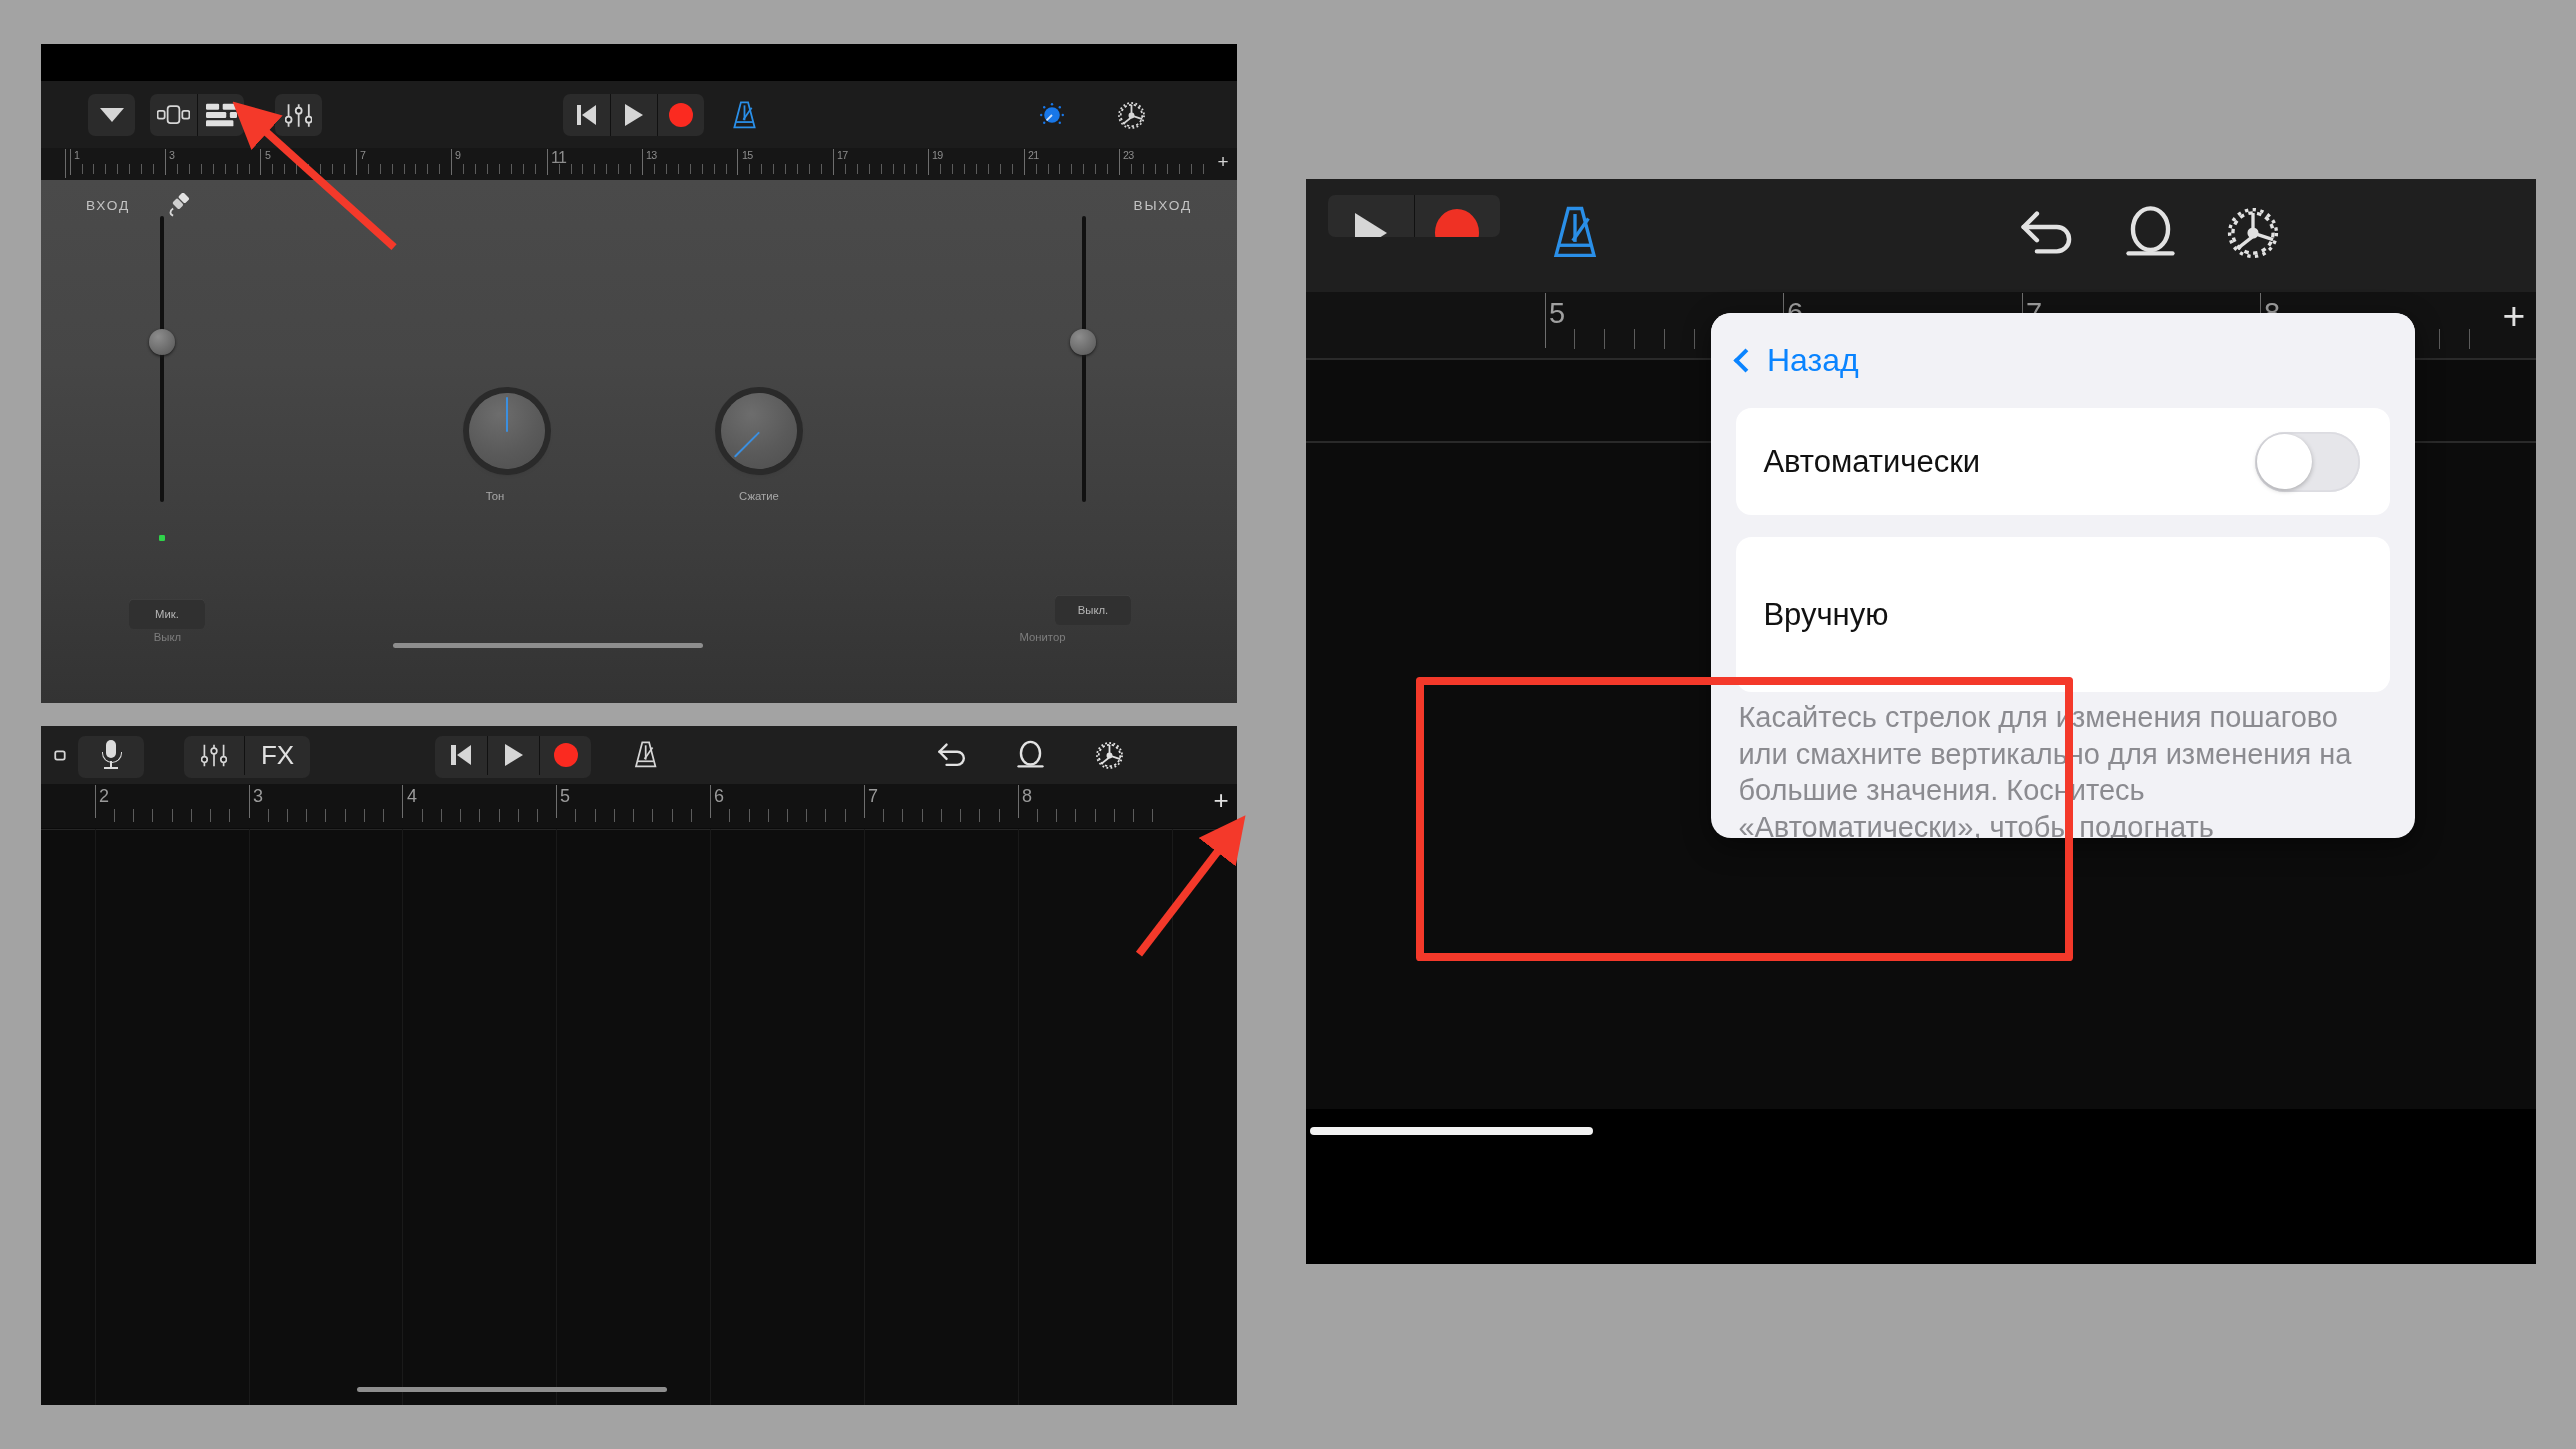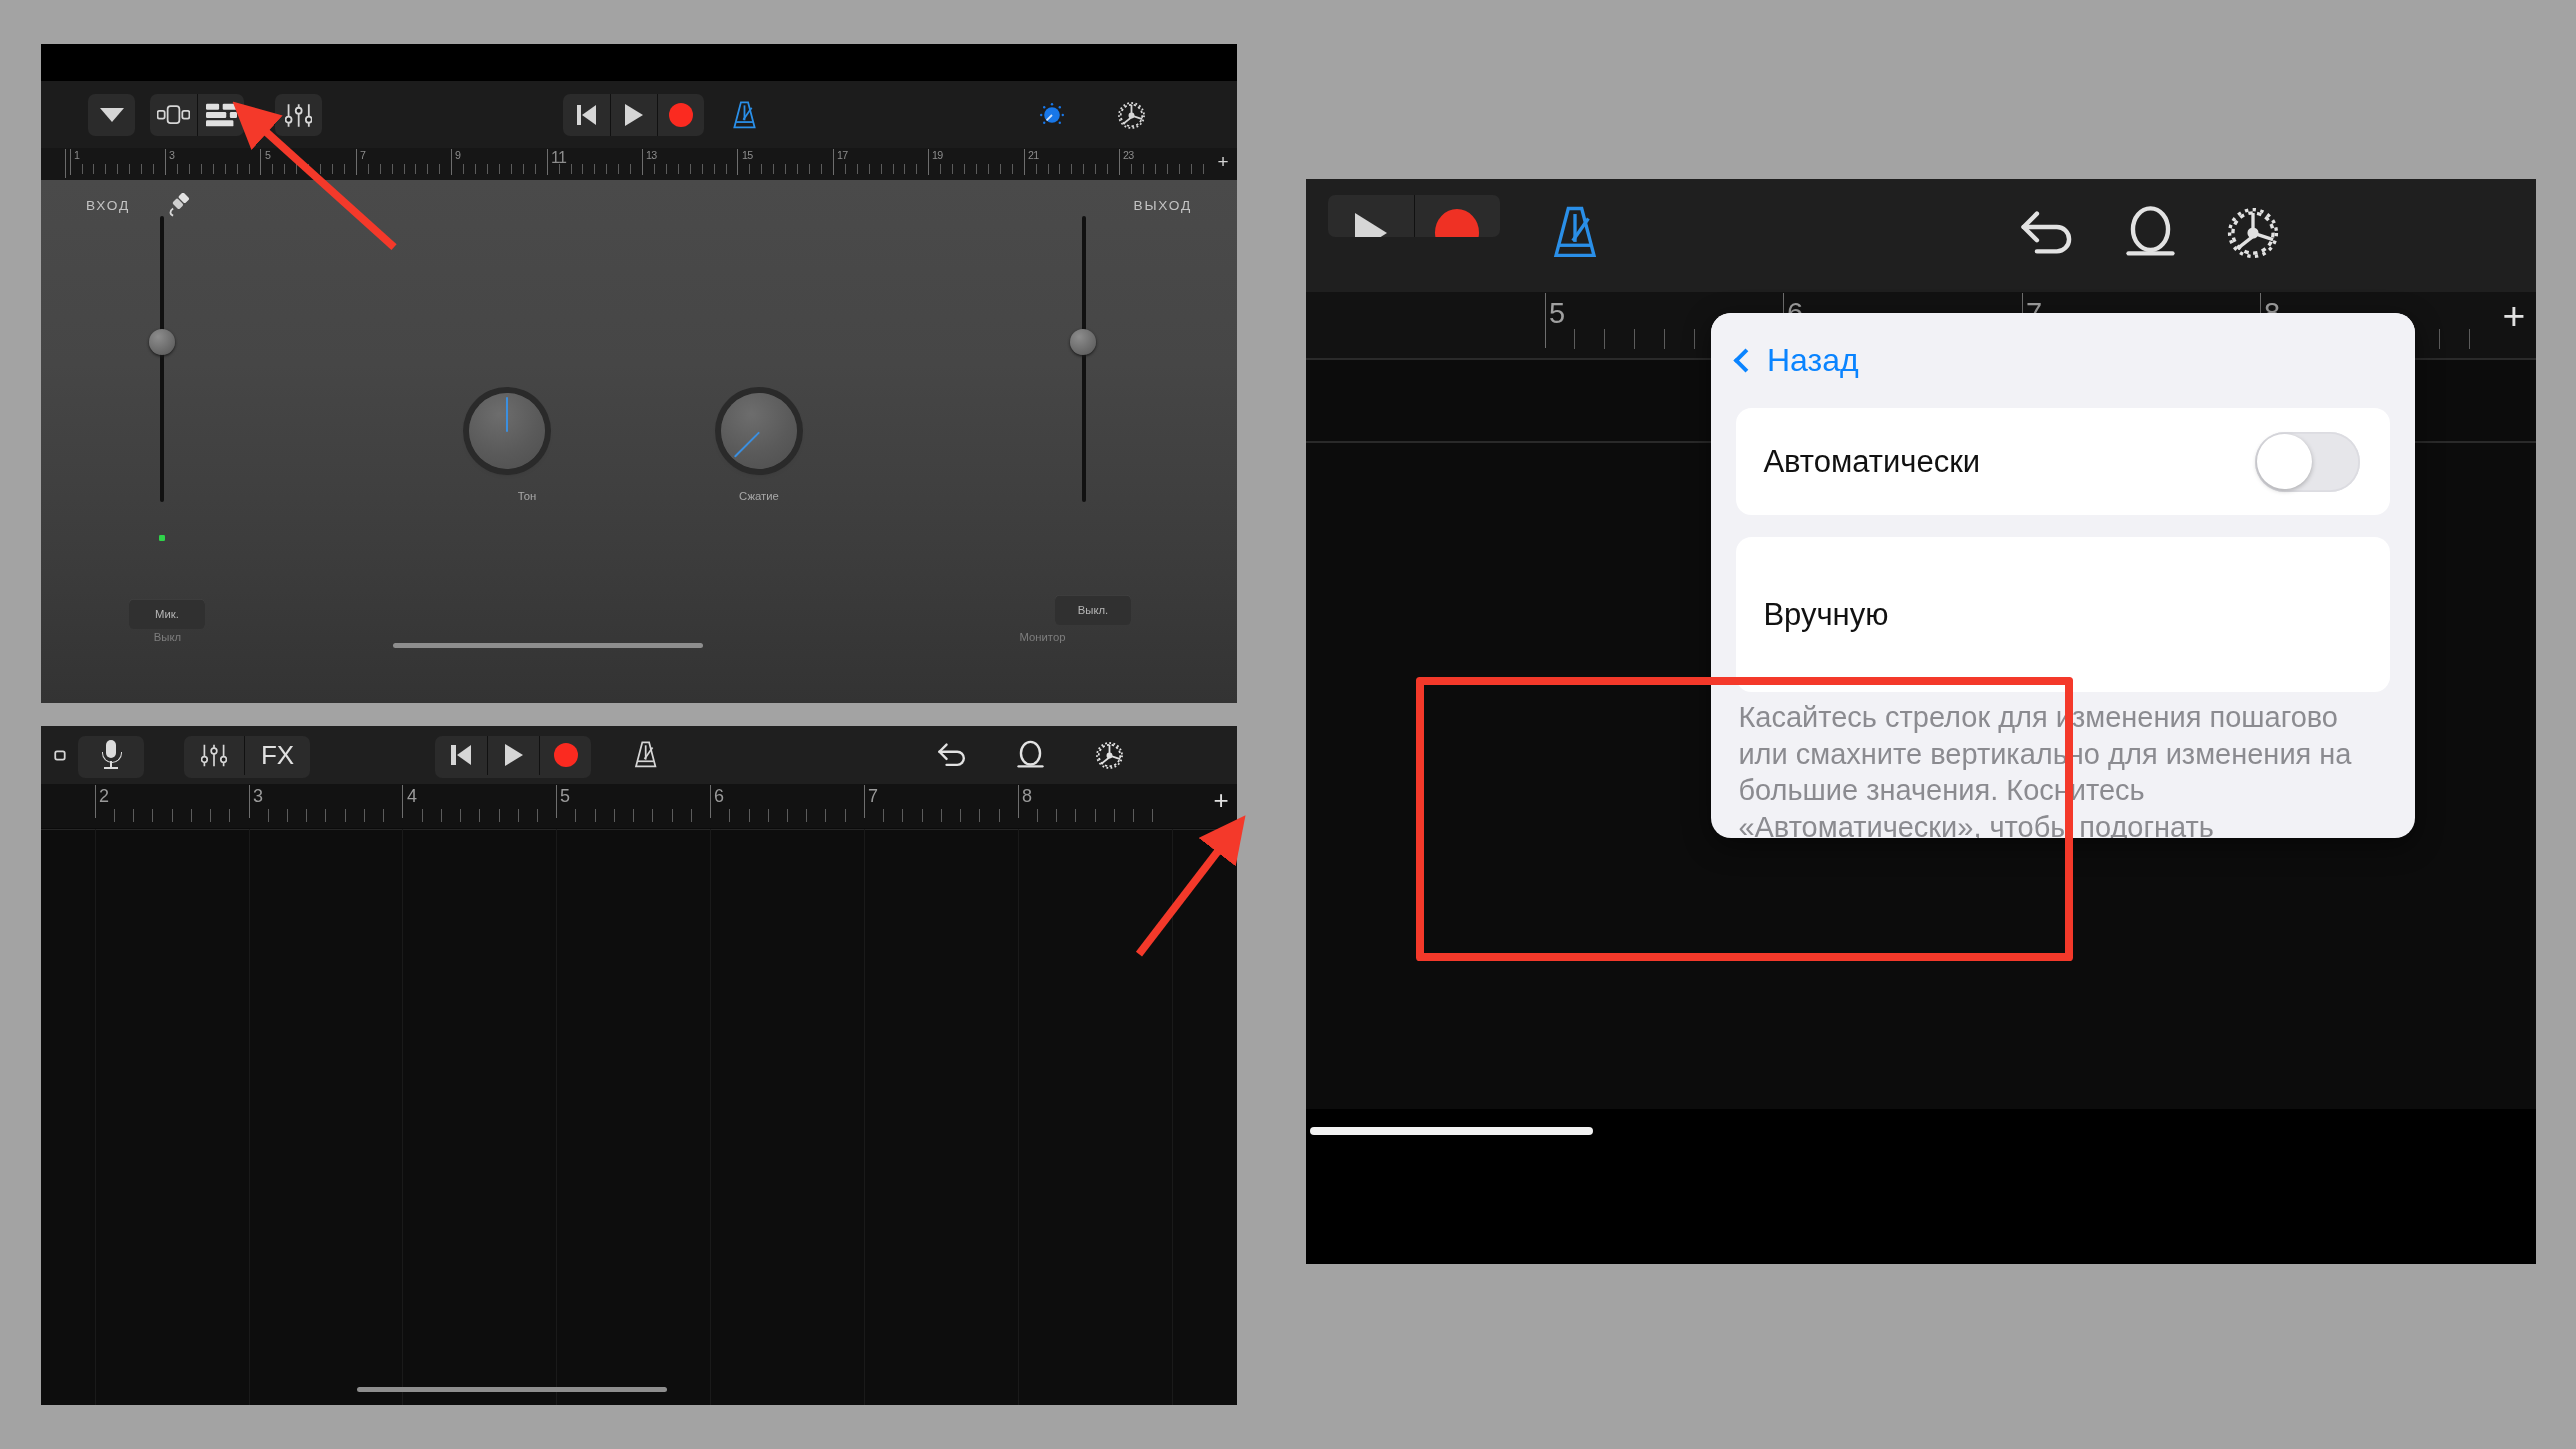--- a/index.html
+++ b/index.html
@@ -335,21 +335,21 @@
     <div class="slider-knob" style="left:108px;top:149px;"></div>
     <div class="level-dot" style="left:118px;top:355px;"></div>
 
     <div class="io-label" style="right:45px;top:18px;">ВЫХОД</div>
     <div class="slider-track" style="left:1041px;top:36px;height:286px;"></div>
     <div class="slider-knob" style="left:1029px;top:149px;"></div>
 
     <div class="knob" style="left:428px;top:213px;">
       <div class="knob-line" style="left:37px;top:3.6px;height:35px;transform:rotate(0deg);"></div>
     </div>
-    <div class="knob-label" style="left:418px;top:310px;width:136px;">Тон</div>
+    <div class="knob-label" style="left:386px;top:310px;width:136px;">Тон</div>
 
     <div class="knob" style="left:680px;top:213px;">
       <div class="knob-line" style="left:37px;top:3.6px;height:35px;transform:rotate(-135deg);"></div>
     </div>
     <div class="knob-label" style="left:650px;top:310px;width:136px;">Сжатие</div>
 
     <div class="chip" style="left:88px;top:419px;width:76px;height:30px;">Мик.</div>
     <div class="chip-cap" style="left:70px;top:451px;width:113px;">Выкл</div>
 
     <div class="chip" style="left:1014px;top:415px;width:76px;height:30px;">Выкл.</div>

